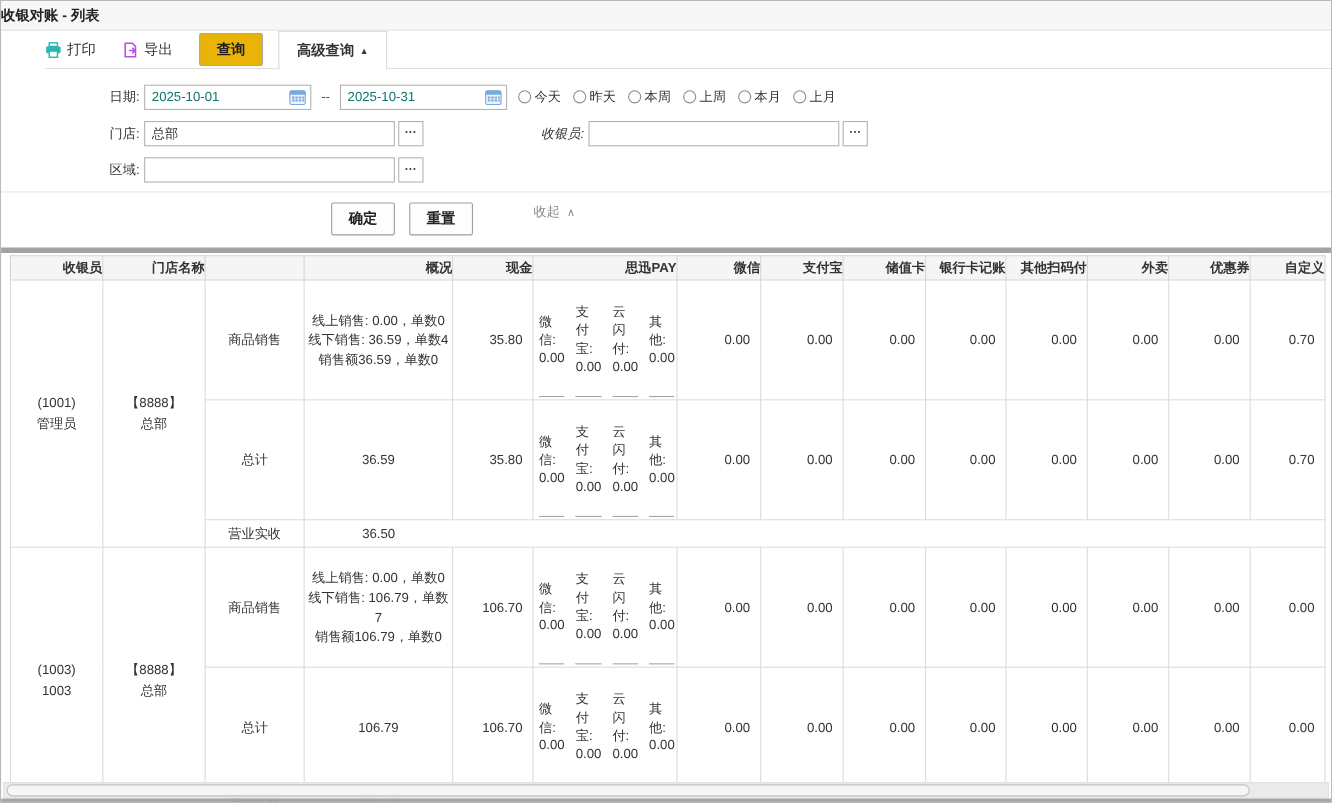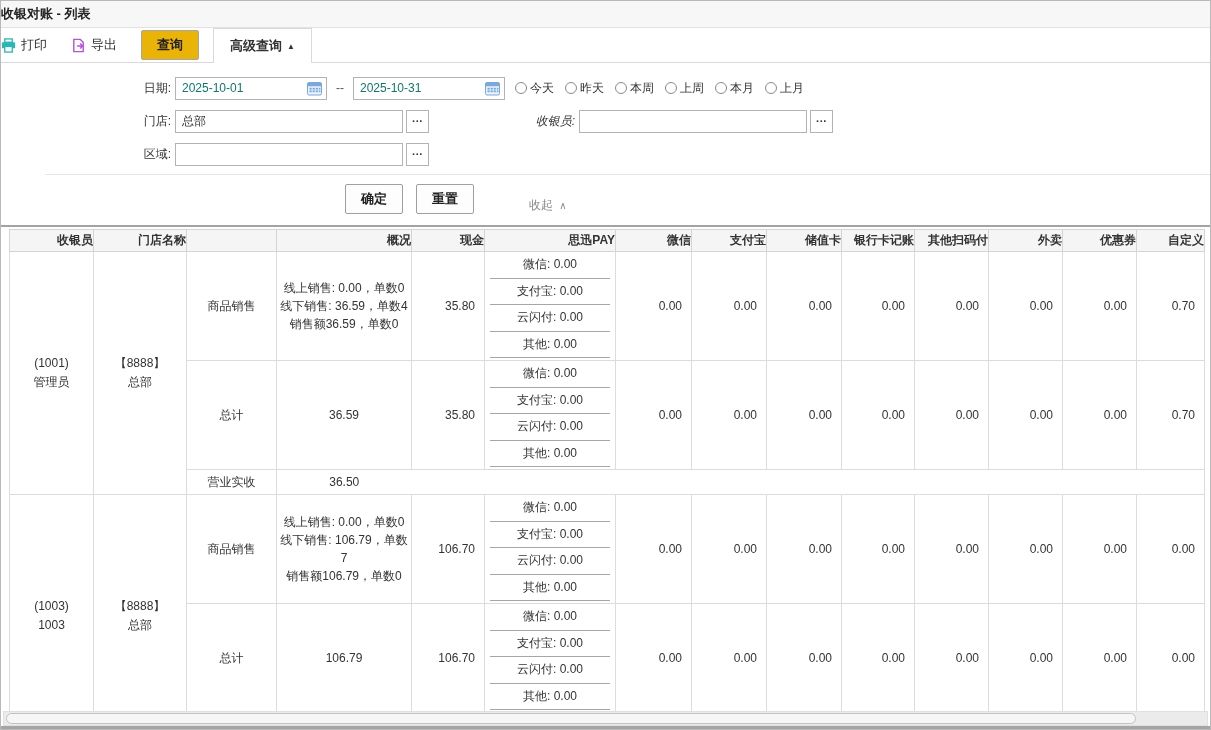--- a/index.html
+++ b/index.html
@@ -12,38 +12,38 @@
   }
   
   .titlebar {
     height:27px; line-height:26px; padding:0 0;
     background:#f7f7f7; border-bottom:1px solid #e2e2e2;
     font-size:13px; font-weight:bold; color:#222;
   }
   
   .toolbar {
     height:35px; border-bottom:1px solid #d9d9d9;
-    display:flex; align-items:center; background:#fff;
+    display:flex; align-items:center; background:#fff;margin-left:40px;
   }
   .tool-link { display:flex; align-items:center; gap:5px; margin-right:24px; cursor:pointer; font-size:13px; }
   .tool-link svg { display:block; }
   .btn-query {
     border:1px solid #a6a6a6; background:#eab308; border-radius:2px;
     font-weight:bold; font-size:13px; padding:5px 15px; margin-right:14px; cursor:pointer;
     font-family:inherit; color:#222;
   }
   .tab-adv {
     align-self:stretch; display:flex; align-items:center; padding:0 16px;
     background:#fff; border:1px solid #d9d9d9; border-bottom:none;
     margin-bottom:-1px; position:relative; z-index:2;
     font-weight:bold; font-size:13px; cursor:pointer;
   }
   .tab-adv .caret { font-size:8px; margin-left:5px; color:#333; }
   
-  .filter-panel { background:#fff; border-bottom:2px solid #a3a3a3; padding-top:12px;padding-left:44px; }
+  .filter-panel { background:#fff; border-bottom:5px solid #a3a3a3; padding-top:12px; }
   .frow { display:flex; align-items:center; height:26px; margin-bottom:7px; }
   .flabel { width:130px; text-align:right; padding-right:4px; color:#333; }
   .flabel2 { width:64px; margin-left:86px; text-align:right; padding-right:4px;font-style:italic; }
   .date-wrap { position:relative; }
   .input-date {
     width:152px; height:23px; border:1px solid #b3b3b3; padding:2px 26px 2px 6px;
     font-family:inherit; font-size:12px; color:#0f766e;
   }
   .cal-ico { position:absolute; right:4px; top:3px; cursor:pointer; }
   .date-sep { margin:0 9px; color:#555; }
@@ -56,21 +56,21 @@
   .input-wide {
     width:228px; height:23px; border:1px solid #b3b3b3; padding:2px 6px;
     font-family:inherit; font-size:12px; color:#333;
   }
   .more-btn {
     width:23px; height:23px; border:1px solid #b3b3b3; background:#fff; margin-left:3px;
     font-weight:bold; font-size:11px; line-height:1; padding:0; cursor:pointer; color:#333;
   }
   .actions {
     border-top:1px solid #e6e6e6; margin-top:6px; padding:9px 0 11px 300px;
-    display:flex; align-items:flex-end;
+    display:flex; align-items:flex-start;
   }
   .btn {
     border:1px solid #9f9f9f; background:#fdfdfd; border-radius:2px;
     font-weight:bold; font-size:13px; padding:5px 15px; margin-right:13px; cursor:pointer;
     font-family:inherit; color:#222;
   }
   .collapse-link { margin-left:42px; color:#888; cursor:pointer; }
   .collapse-link .caret { font-size:10px; margin-left:3px; }
   
   .table-wrap { margin:2px 8px 0; }
@@ -80,21 +80,21 @@
     background:#f5f5f5; height:22px; font-weight:bold; text-align:right;
     border-color:#d4d4d4; color:#333;
   }
   td.c { text-align:center; vertical-align:middle; }
   td.num { text-align:right; padding-right:9px; vertical-align:middle; }
   .row-tall td { height:108px; }
   .row-net td { height:25px;margin-top:19px; }
   .two-line div { line-height:19px; }
   .ov div { line-height:18px; }
   td.sxcell { padding:0; vertical-align:top; }
-  .sx { height:108px; display:flex; flex-direction:column; padding-bottom:2px; }
+  .sx { height:108px; display:flex; flex-direction:row; padding-bottom:2px; }
   .sxrow {
     flex:1; display:flex; align-items:center; justify-content:center;
     border-bottom:1px solid #a6a6a6; margin:0 5px;
   }
   td.nor { border-right:none; }
   td.nol { border-left:none; }
   
   .hscroll {
     position:absolute; left:2px; right:2px; bottom:3px; height:15px;
     background:#ebebeb; border:1px solid #e0e0e0;

